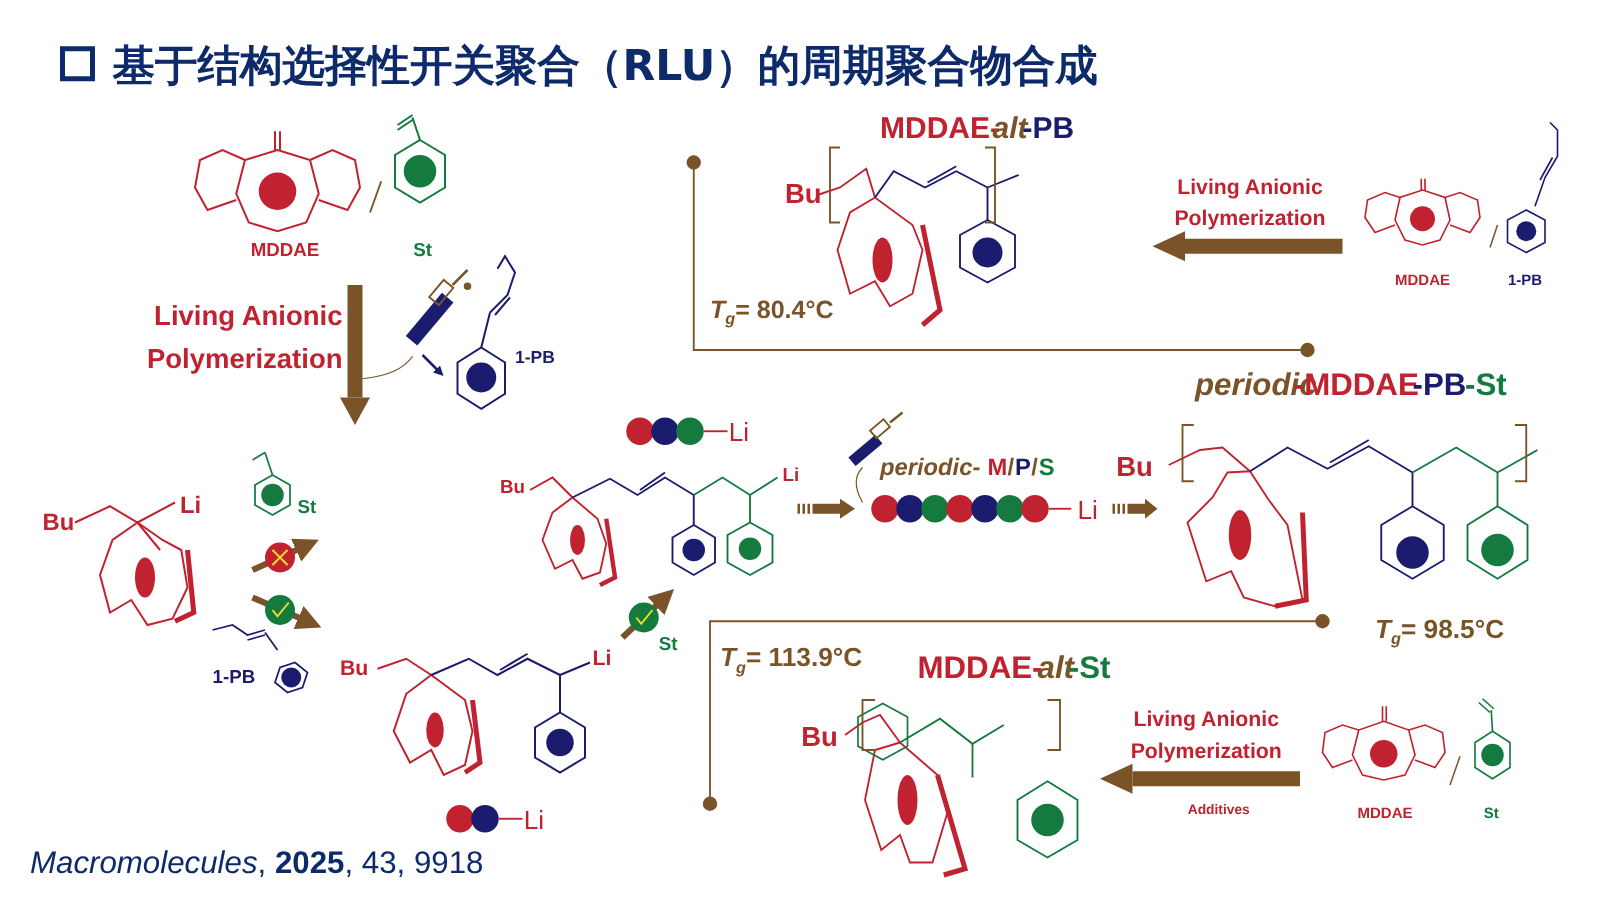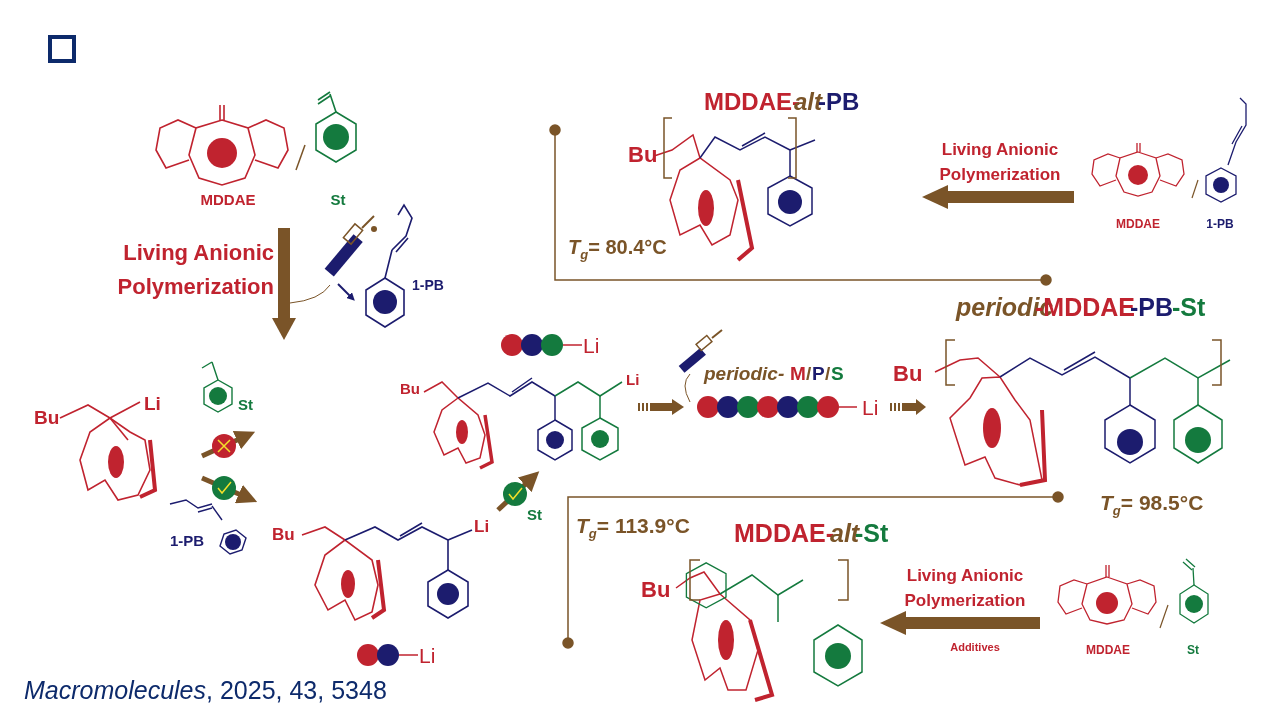--- a/index.html
+++ b/index.html
@@ -1,29 +1,29 @@
 <!DOCTYPE html>
 <html><head>
 <meta charset="utf-8">
 <style>
   html,body{margin:0;padding:0;background:#fff;}
   body{width:1280px;height:720px;position:relative;overflow:hidden;font-family:"Liberation Sans",sans-serif;}
   .title{position:absolute;left:48px;top:30px;font-size:34px;font-weight:bold;color:#0d2a6b;font-family:"DejaVu Sans",sans-serif;letter-spacing:0px;white-space:nowrap;}
   .title .box{display:inline-block;width:20px;height:20px;border:4px solid #0d2a6b;margin-right:14px;vertical-align:middle;position:relative;top:-4px;}
   .cite{position:absolute;left:24px;top:676px;font-size:25px;color:#0d2a6b;white-space:nowrap;}
   .cite i{font-style:italic;}
-  .cite b{font-weight:normal;}
+  .cite b{font-weight:bold;}
   svg{position:absolute;left:0;top:0;}
   .t{font-family:"Liberation Sans",sans-serif;font-weight:bold;}
 </style>
 </head>
 <body>
 
 <div class="title">
-  <span class="box"></span>
+  <span class="box"></span><span>基于结构选择性开关聚合（RLU）的周期聚合物合成</span>
 </div>
 
 <svg width="1280" height="720" viewBox="0 0 1280 720">
   <defs>
     <marker id="ah" viewBox="0 0 10 10" refX="5" refY="5" markerWidth="4" markerHeight="4" orient="auto">
         <path d="M0,0 L10,5 L0,10 z" fill="#7a5428"></path>
       </marker>
     <marker id="ahb" viewBox="0 0 10 10" refX="5" refY="5" markerWidth="4" markerHeight="4" orient="auto">
         <path d="M0,0 L10,5 L0,10 z" fill="#1c1c6e"></path>
       </marker>
@@ -333,14 +333,14 @@
   <line x1="1160" y1="628" x2="1168" y2="605" stroke="#7a5428" stroke-width="1.2"></line>
   <g stroke="#147a3e" fill="none" stroke-width="1.3">
     <path d="M1183,562 L1192,570 M1186,559 L1195,567 M1193,568 L1194,585"></path>
     <path d="M1194,585 L1208,594 L1208,614 L1194,623 L1180,614 L1180,594 Z"></path>
     <circle cx="1194" cy="604" r="9" fill="#147a3e" stroke="none"></circle>
   </g>
   <text class="t" x="1193" y="654" font-size="12" fill="#147a3e" text-anchor="middle">St</text>
 </svg>
 
 <div class="cite">
-  <i>Macromolecules</i><span>, </span><b>2025</b><span>, </span><span>43</span><span>, </span><span>5348</span>
+  <i>Macromolecules</i><span>, </span><b>2025</b><span>, </span><span>43</span><span>, </span><span>9918</span>
 </div>
 
 </body></html>

